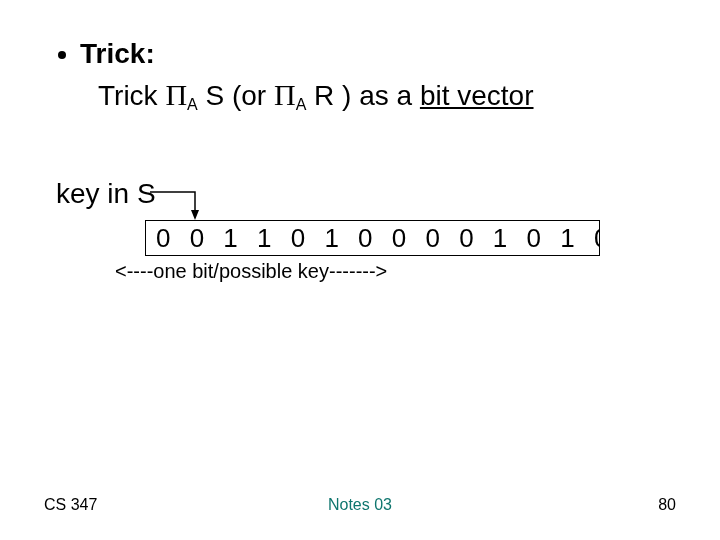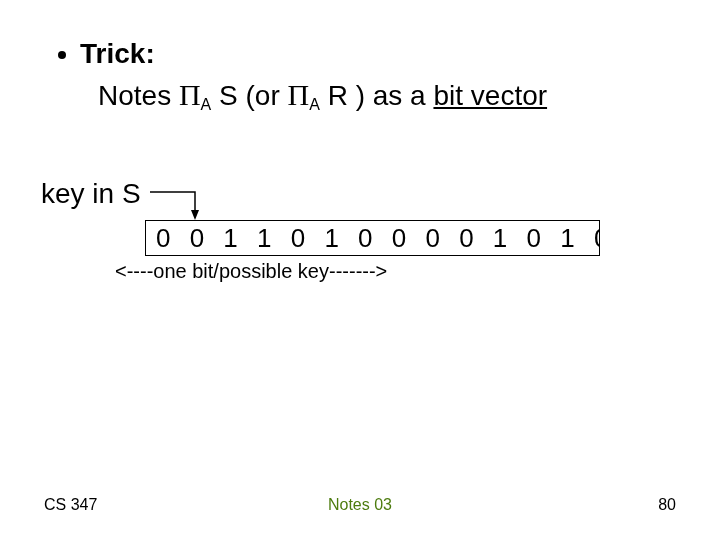--- a/index.html
+++ b/index.html
@@ -50,21 +50,21 @@
     vertical-align: sub;
     position: relative;
     top: -2px;
   }
   .underline {
     text-decoration: underline;
     margin-top: 14px;
   }
   .key-label {
     position: absolute;
-    left: 41px;
+    left: 56px;
     top: 178px;
     font-size: 28px;
   }
   .bitbox {
     position: absolute;
     left: 145px;
     top: 220px;
     width: 455px;
     height: 36px;
     border: 1.5px solid #000;
@@ -99,21 +99,21 @@
     font-size: 16px;
     color: #000;
   }
   .footer-center {
     position: absolute;
     left: 0;
     right: 0;
     bottom: 26px;
     text-align: center;
     font-size: 16px;
-    color: #4d7c0f;
+    color: #0f766e;
   }
   .footer-right {
     position: absolute;
     right: 44px;
     bottom: 26px;
     font-size: 16px;
     color: #000;
     margin-top: 20px;
   }
 </style>
@@ -121,21 +121,21 @@
 <body>
 
 <div class="slide">
 
   <div class="bullet-row">
     <div class="bullet-dot"></div>
     <span>Trick:</span>
   </div>
 
   <div class="encode-row">
-    <span>Notes </span><span class="pi">Π</span><span class="sub">A</span><span> S  (or </span><span class="pi">Π</span><span class="sub">A</span><span> R ) as a </span><span class="underline">bit vector</span>
+    <span>Trick </span><span class="pi">Π</span><span class="sub">A</span><span> S  (or </span><span class="pi">Π</span><span class="sub">A</span><span> R ) as a </span><span class="underline">bit vector</span>
   </div>
 
   <div class="key-label">key in S</div>
 
   <svg class="arrow-svg">
     <path d="M 0 0 L 45 0 L 45 22" stroke="#000" stroke-width="1.5" fill="none"></path>
     <path d="M 41 18 L 45 28 L 49 18 Z" fill="#000"></path>
   </svg>
 
   <div class="bitbox">0 0 1 1 0 1 0 0 0 0 1 0 1 0 0</div>

